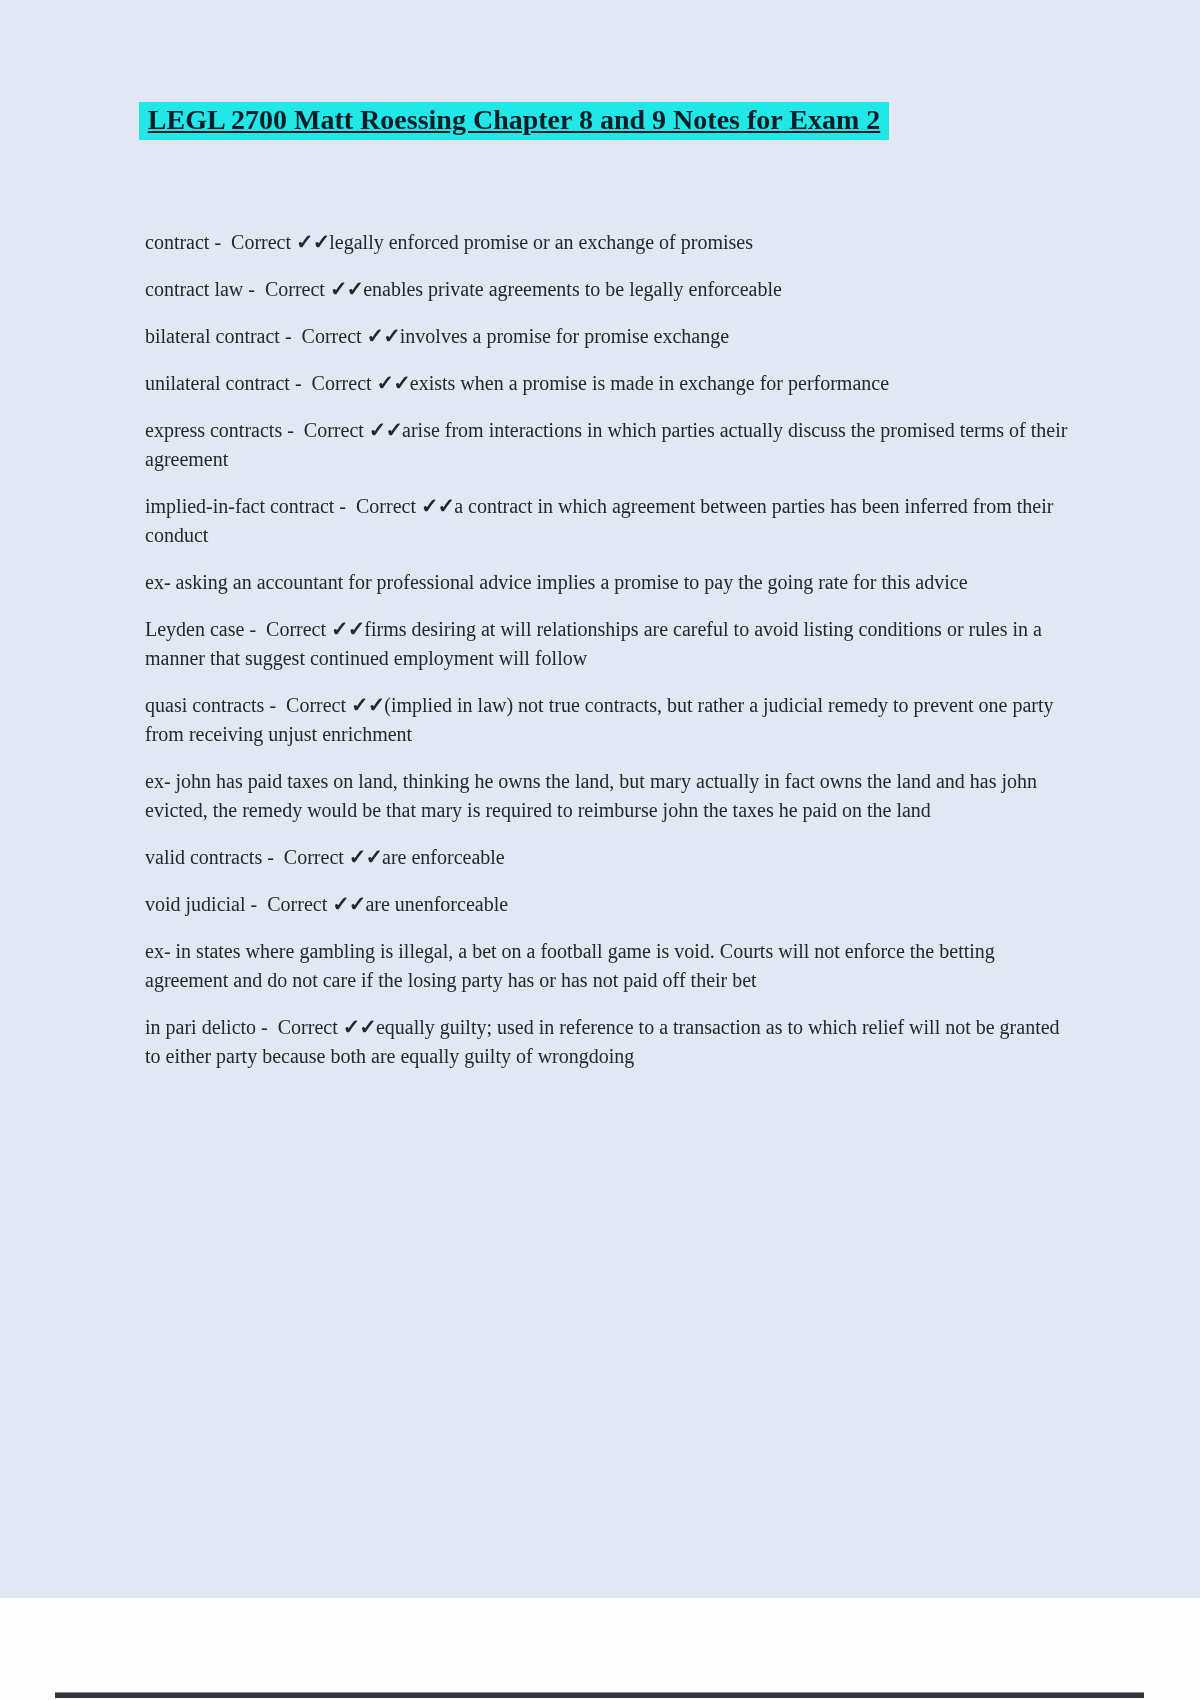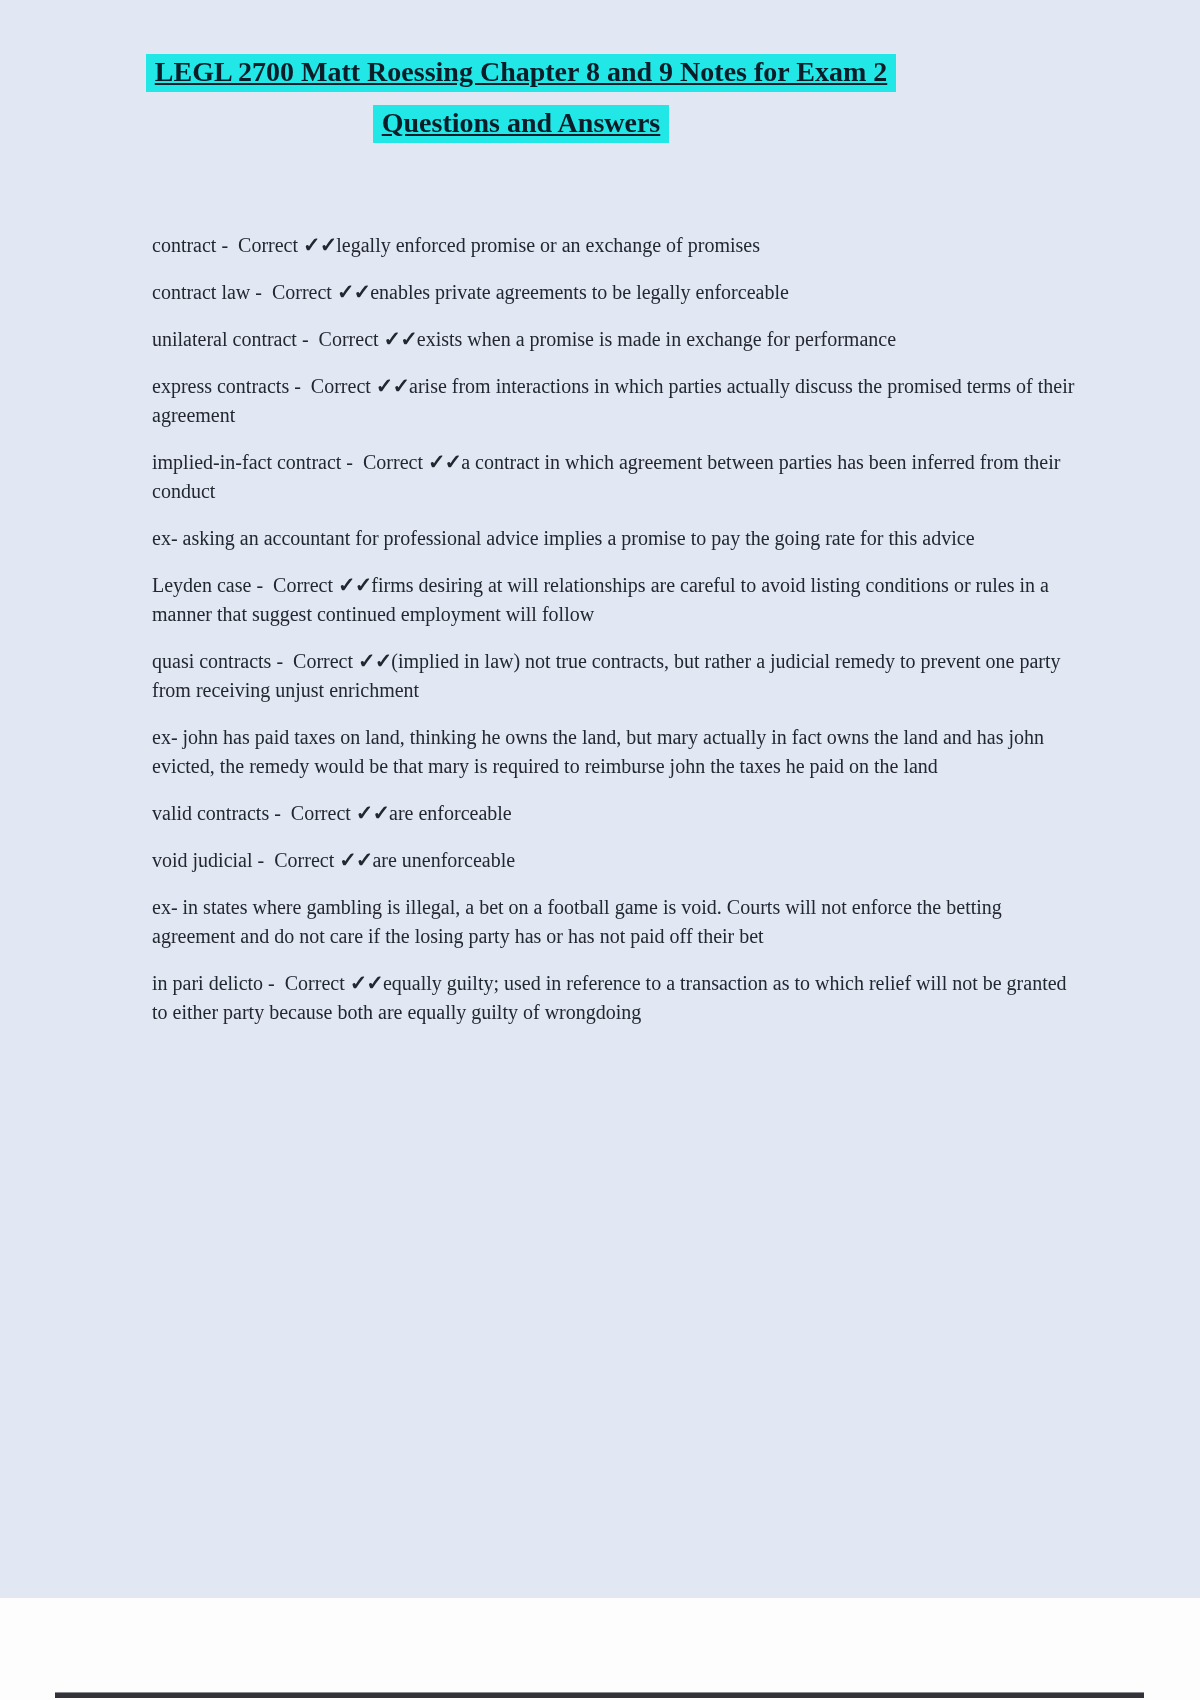--- a/index.html
+++ b/index.html
@@ -15,23 +15,23 @@
     width: 1200px; height: 1598px;
     background: #e1e7f3;
   }
   .bottom-bar {
     position: absolute; left: 55px; top: 1692px;
     width: 1089px; height: 5px;
     background: #32323a;
     border-top: 1px solid #8a8a92;
   }
   .content {
-    position: absolute; left: 17px; top: 0;
+    position: absolute; left: 10px; top: 0;
     width: 1008px;
-    padding-top: 54px;
+    padding-top: 102px;
   }
   h1 { margin: 0; font-size: 28px; line-height: 1; }
   .title-line { display: block; text-align: center; margin-bottom: 13px; }
   .title-highlight {
     display: inline-block;
     background: #22e7e7;
     color: #0b1d29;
     font-weight: 700;
     text-decoration: underline;
     padding: 4px 9px 6px 9px;
@@ -55,26 +55,26 @@
   }
 </style>
 </head>
 <body>
 
 <div class="page-blue"></div>
 
 <div class="content">
   <h1>
     <span class="title-line"><span class="title-highlight">LEGL 2700 Matt Roessing Chapter 8 and 9 Notes for Exam 2</span></span>
-    <span class="title-line"><span class="title-highlight">Questions and Answers</span></span>
   </h1>
 
   <div class="qa-list">
       <p class="para"><span>contract</span><span class="qa-separator"> -&nbsp; </span><span>Correct</span><span class="checks">✓✓</span><span>legally enforced promise or an exchange of promises</span></p>
       <p class="para"><span>contract law</span><span class="qa-separator"> -&nbsp; </span><span>Correct</span><span class="checks">✓✓</span><span>enables private agreements to be legally enforceable</span></p>
+      <p class="para"><span>bilateral contract</span><span class="qa-separator"> -&nbsp; </span><span>Correct</span><span class="checks">✓✓</span><span>involves a promise for promise exchange</span></p>
       <p class="para"><span>unilateral contract</span><span class="qa-separator"> -&nbsp; </span><span>Correct</span><span class="checks">✓✓</span><span>exists when a promise is made in exchange for performance</span></p>
       <p class="para"><span>express contracts</span><span class="qa-separator"> -&nbsp; </span><span>Correct</span><span class="checks">✓✓</span><span>arise from interactions in which parties actually discuss the promised terms of their agreement</span></p>
       <p class="para"><span>implied-in-fact contract</span><span class="qa-separator"> -&nbsp; </span><span>Correct</span><span class="checks">✓✓</span><span>a contract in which agreement between parties has been inferred from their conduct</span></p>
       <p class="para"><span>ex- asking an accountant for professional advice implies a promise to pay the going rate for this advice</span></p>
       <p class="para"><span>Leyden case</span><span class="qa-separator"> -&nbsp; </span><span>Correct</span><span class="checks">✓✓</span><span>firms desiring at will relationships are careful to avoid listing conditions or rules in a manner that suggest continued employment will follow</span></p>
       <p class="para"><span>quasi contracts</span><span class="qa-separator"> -&nbsp; </span><span>Correct</span><span class="checks">✓✓</span><span>(implied in law) not true contracts, but rather a judicial remedy to prevent one party from receiving unjust enrichment</span></p>
       <p class="para"><span>ex- john has paid taxes on land, thinking he owns the land, but mary actually in fact owns the land and has john evicted, the remedy would be that mary is required to reimburse john the taxes he paid on the land</span></p>
       <p class="para"><span>valid contracts</span><span class="qa-separator"> -&nbsp; </span><span>Correct</span><span class="checks">✓✓</span><span>are enforceable</span></p>
       <p class="para"><span>void judicial</span><span class="qa-separator"> -&nbsp; </span><span>Correct</span><span class="checks">✓✓</span><span>are unenforceable</span></p>
       <p class="para"><span>ex- in states where gambling is illegal, a bet on a football game is void. Courts will not enforce the betting agreement and do not care if the losing party has or has not paid off their bet</span></p>

